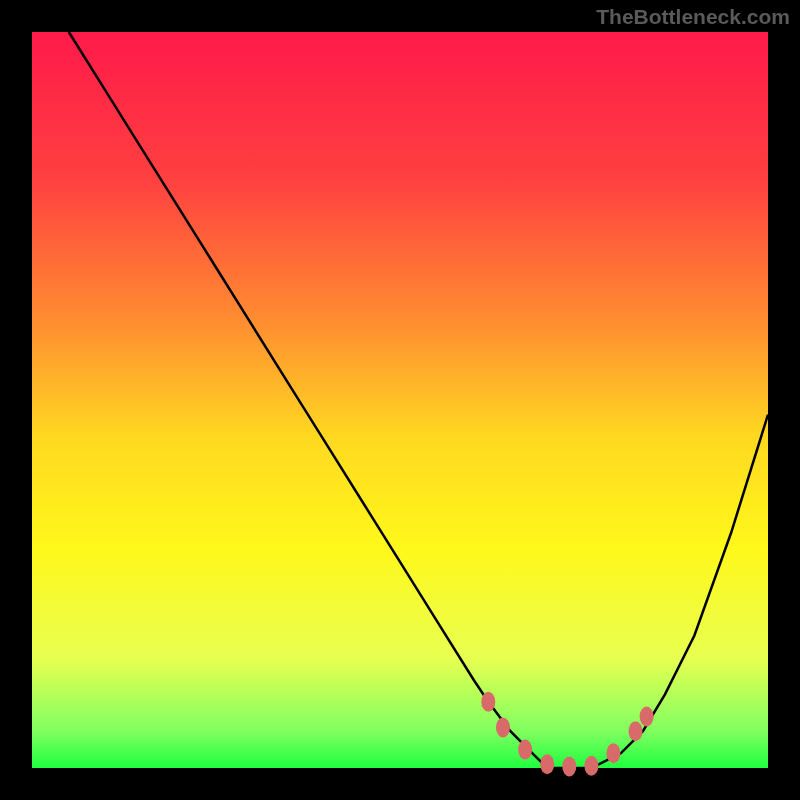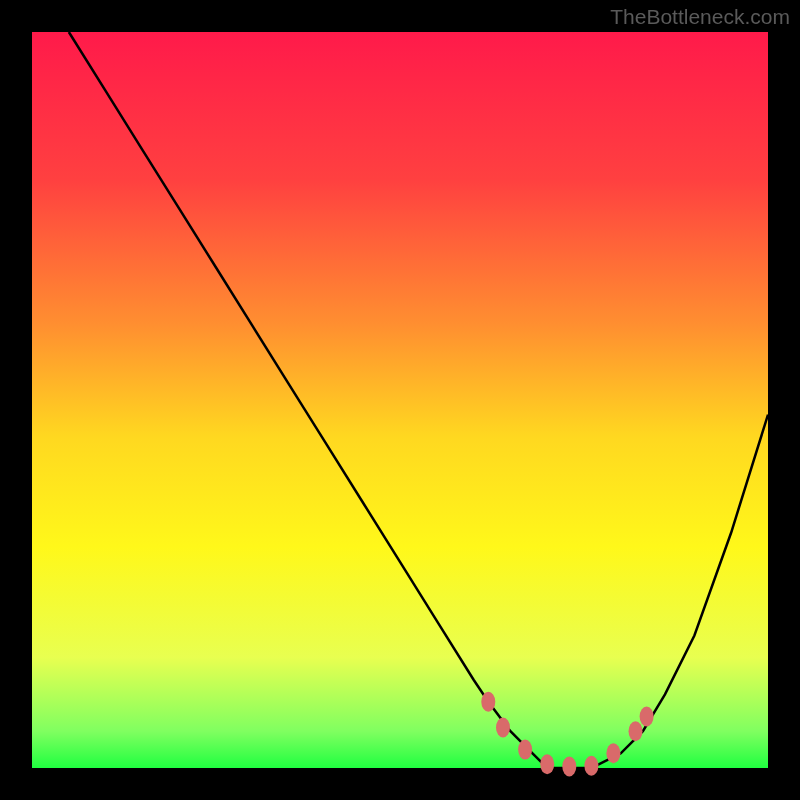--- a/index.html
+++ b/index.html
@@ -16,21 +16,21 @@
     width: 800px;
     height: 800px;
     background: #000;
   }
   .watermark {
     position: absolute;
     top: 5px;
     right: 10px;
     color: #5a5a5a;
     font-size: 21px;
-    font-weight: normal;
+    font-weight: bold;
     z-index: 10;
   }
   svg {
     position: absolute;
     top: 0;
     left: 0;
   }
 </style>
 </head>
 <body>

